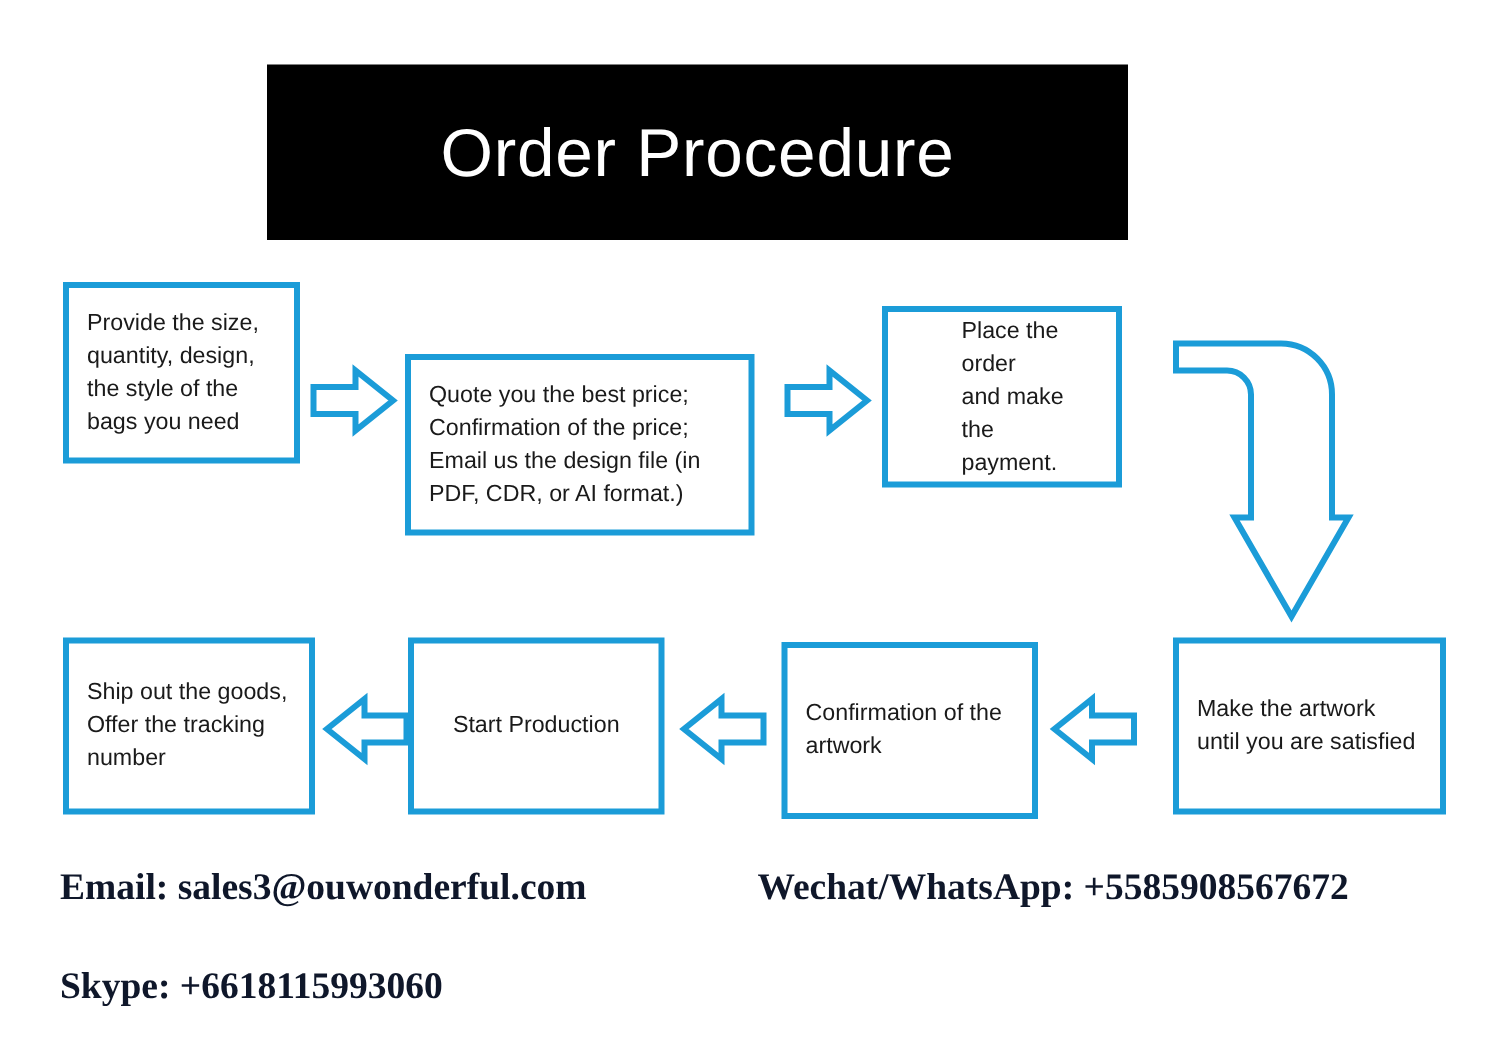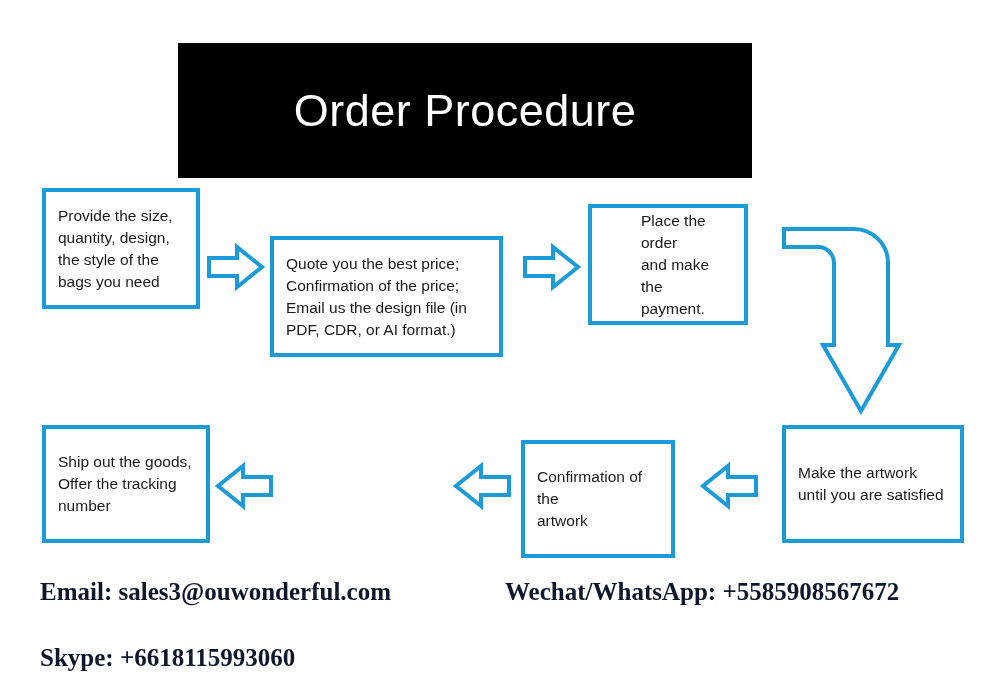--- a/index.html
+++ b/index.html
@@ -18,21 +18,21 @@
     background: #ffffff;
     overflow: hidden;
   }
 
   
   .title-banner {
     position: absolute;
     left: 178px;
     top: 43px;
     width: 574px;
-    height: 135px;
+    height: 117px;
     background: #000000;
     display: flex;
     align-items: center;
     justify-content: center;
   }
   .title-text {
     color: #ffffff;
     font-size: 45px;
     font-weight: 400;
     letter-spacing: 0.5px;
@@ -141,28 +141,31 @@
 Offer the tracking
 number</span>
   </div>
 
   <div class="arrow" style="left:215px; top:463px; width:58px; height:46px;">
     <svg width="58" height="46" viewBox="0 0 58 46">
       <path d="M56,14 L28,14 L28,3 L3,23 L28,43 L28,32 L56,32 Z" fill="#ffffff" stroke="#1b9cd8" stroke-width="4" stroke-linejoin="miter"></path>
     </svg>
   </div>
 
+  <div class="flow-box center" style="left:272px; top:425px; width:171px; height:118px;">
+    <span class="box-text">Start Production</span>
+  </div>
 
   <div class="arrow" style="left:453px; top:463px; width:58px; height:46px;">
     <svg width="58" height="46" viewBox="0 0 58 46">
       <path d="M56,14 L28,14 L28,3 L3,23 L28,43 L28,32 L56,32 Z" fill="#ffffff" stroke="#1b9cd8" stroke-width="4" stroke-linejoin="miter"></path>
     </svg>
   </div>
 
-  <div class="flow-box" style="left:521px; top:440px; width:154px; height:118px;">
+  <div class="flow-box" style="left:521px; top:428px; width:171px; height:118px;">
     <span class="box-text">Confirmation of the
 artwork</span>
   </div>
 
   <div class="arrow" style="left:700px; top:463px; width:58px; height:46px;">
     <svg width="58" height="46" viewBox="0 0 58 46">
       <path d="M56,14 L28,14 L28,3 L3,23 L28,43 L28,32 L56,32 Z" fill="#ffffff" stroke="#1b9cd8" stroke-width="4" stroke-linejoin="miter"></path>
     </svg>
   </div>
 

